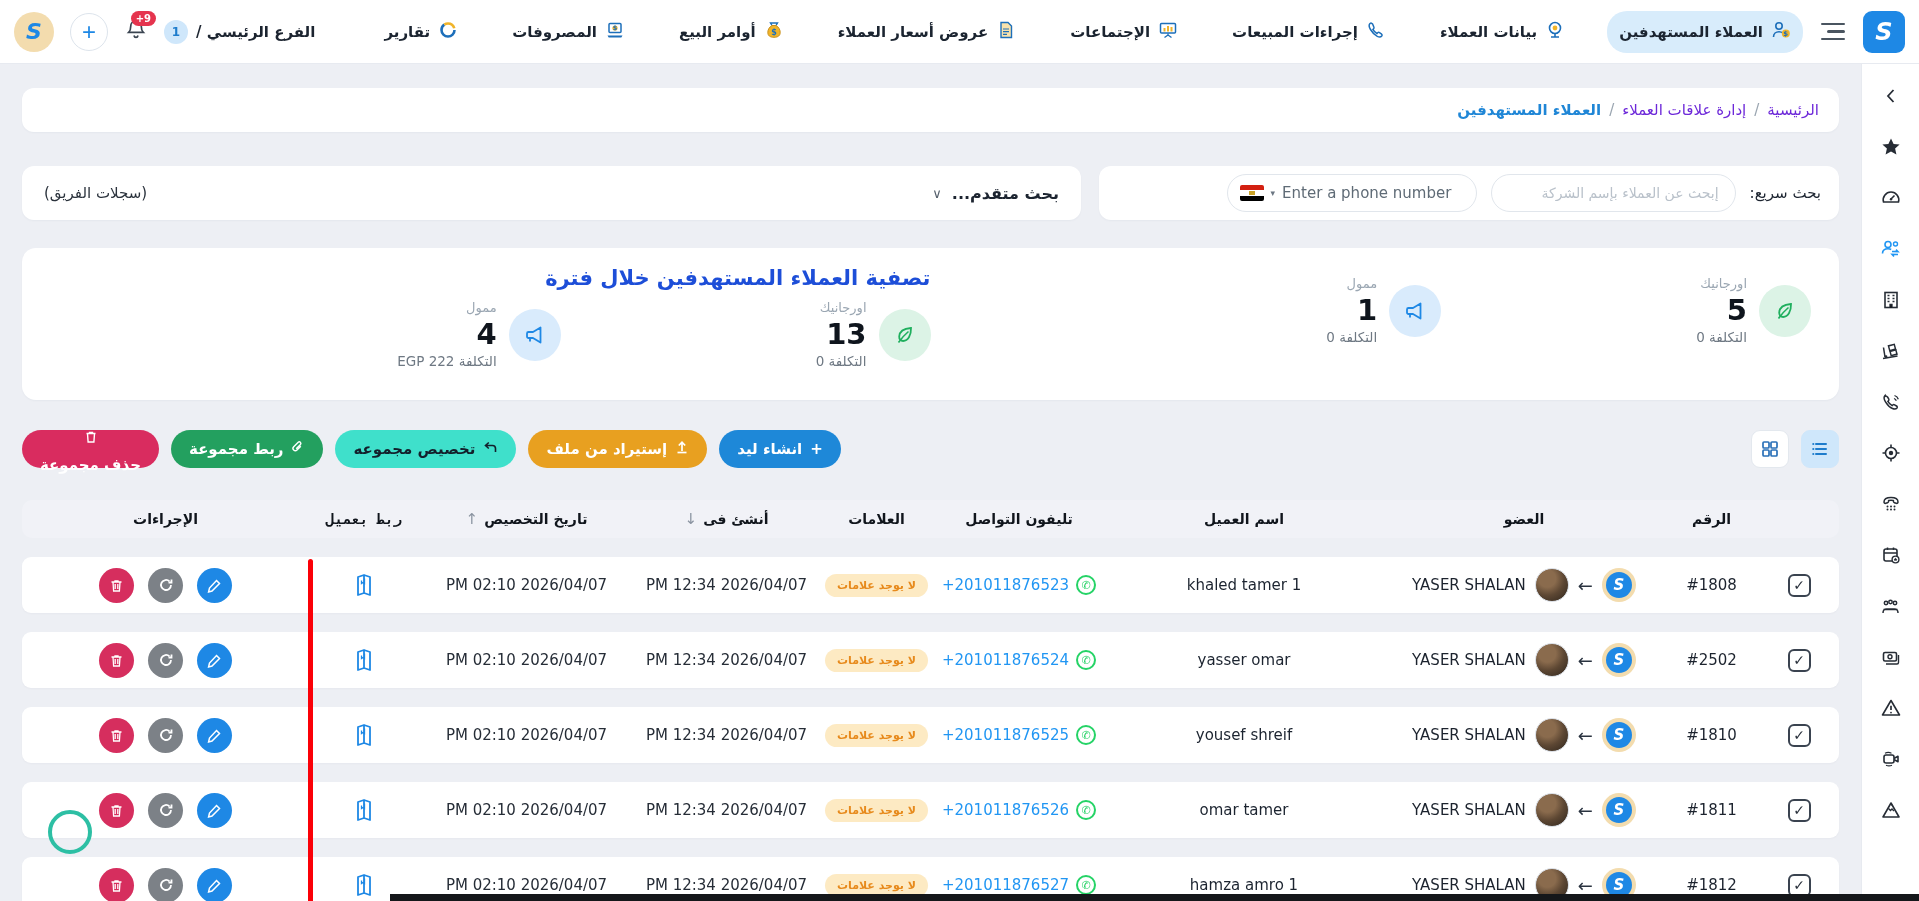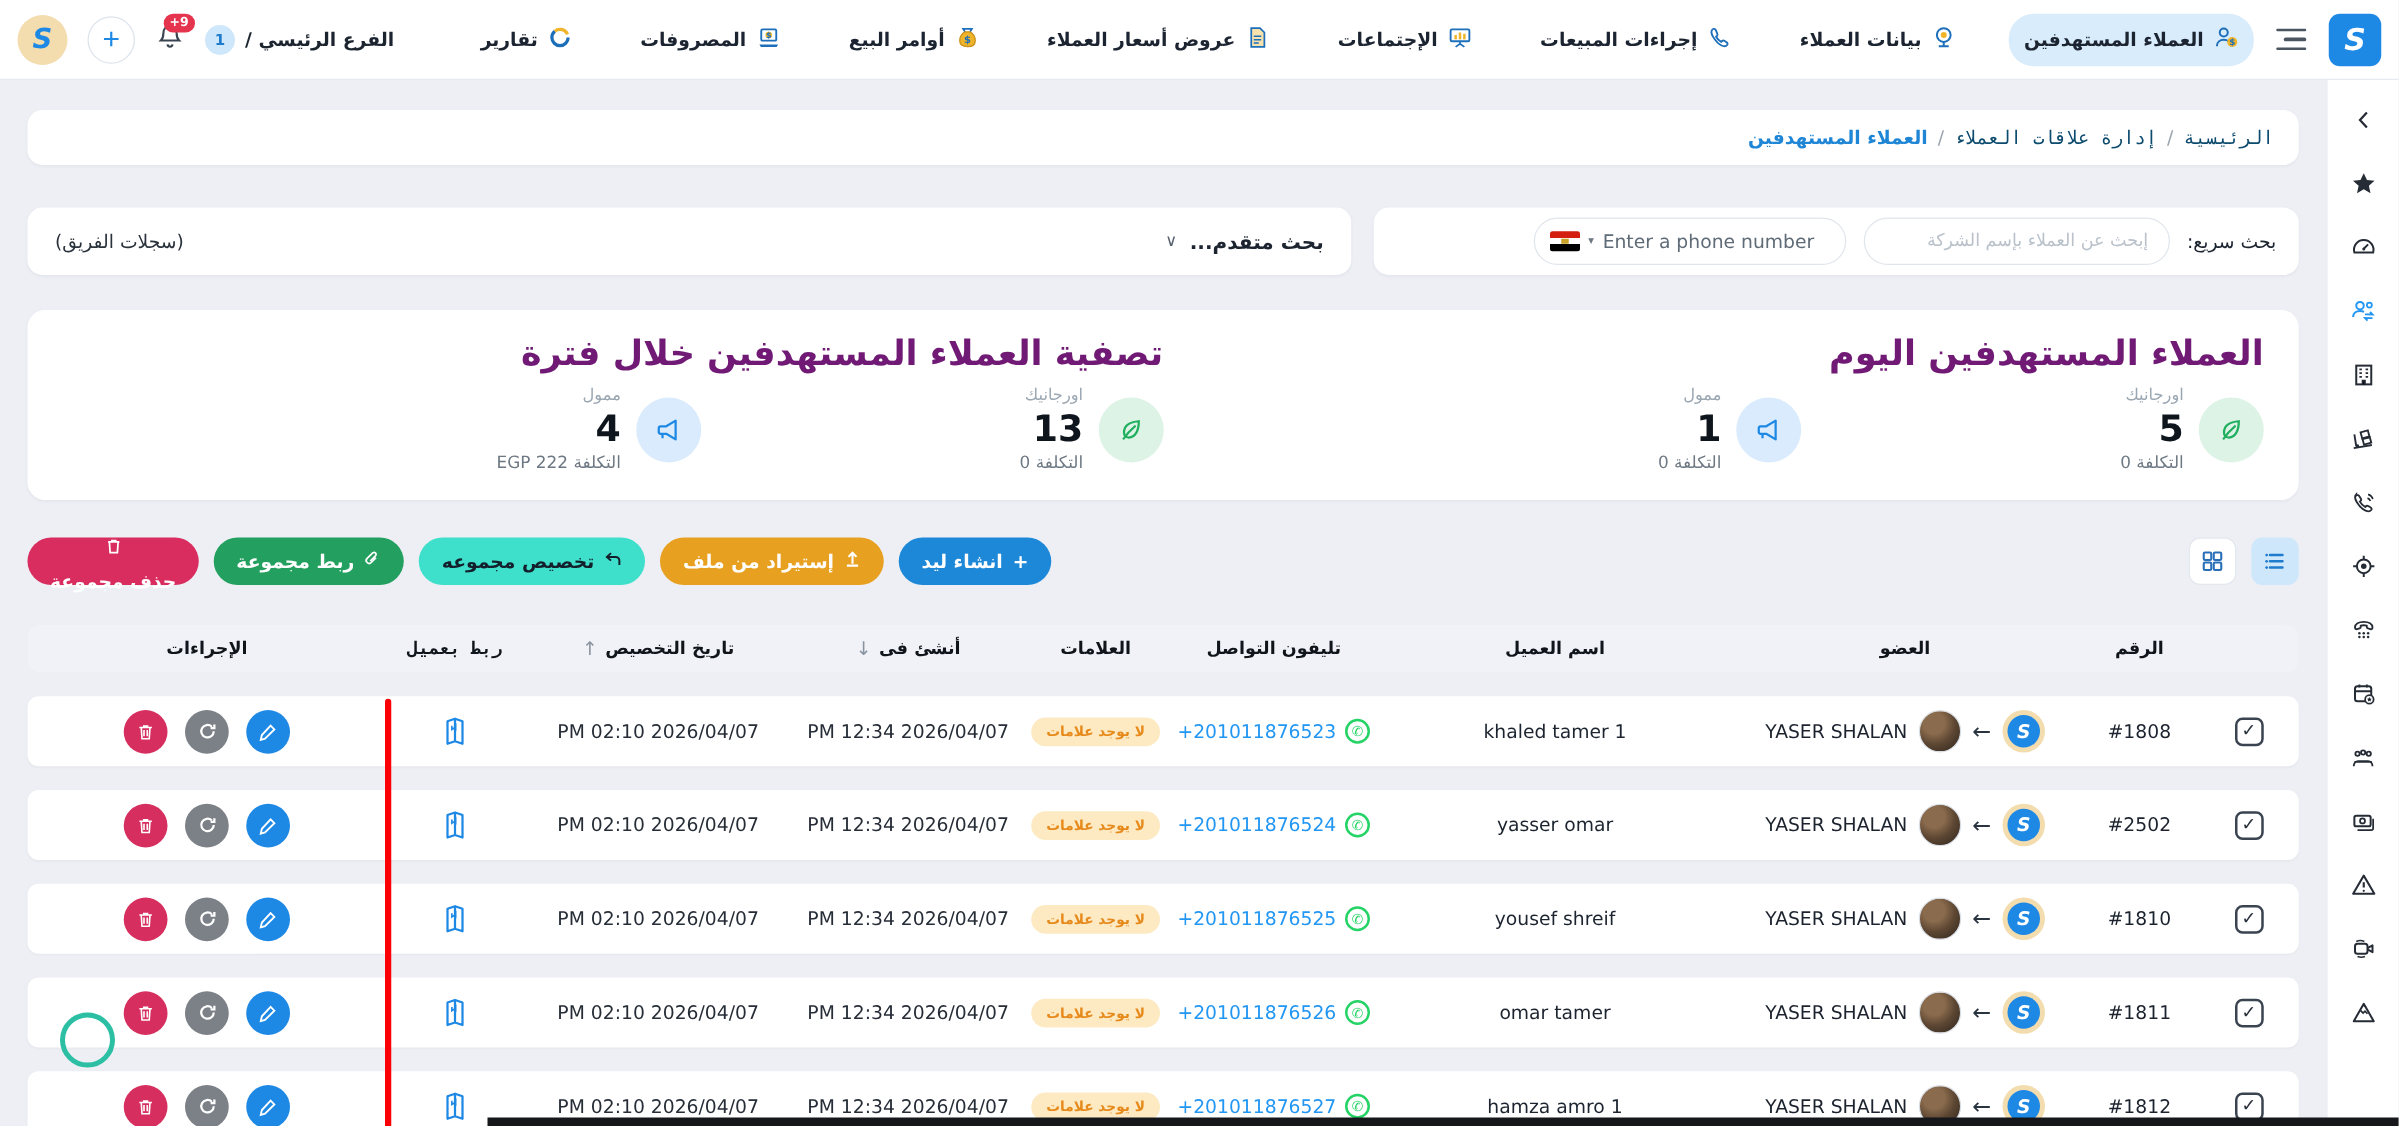--- a/index.html
+++ b/index.html
@@ -59,21 +59,21 @@
   }
   .side-icon { width:24px; height:24px; color:#262c35; cursor:pointer; display:flex; align-items:center; justify-content:center; font-size:21px; }
   .side-icon.active { color:#2196f3; }
 
   .content { flex:1; position:relative; padding:24px 22px 0; overflow:hidden; }
 
   .breadcrumb-card {
     background:#fff; border-radius:12px; height:44px; display:flex; align-items:center;
     padding:0 20px; gap:8px; font-size:15px; box-shadow:0 1px 2px rgba(20,40,70,.04);
   }
-  .crumb { color:#0c4a6e;font-family:Liberation Mono, monospace; }
+  .crumb { color:#6d28d9; }
   .crumb-sep { color:#9aa5b0; }
   .crumb-current { color:#1f86d6; font-weight:bold; }
 
   
   .search-row { display:flex; gap:18px; margin-top:34px; align-items:stretch; }
   .search-card {
     background:#fff; border-radius:12px; padding:8px 18px; display:flex; align-items:center; gap:14px;
     flex:0 0 740px; box-shadow:0 1px 2px rgba(20,40,70,.04);
   }
   .search-label { font-weight:normal; font-size:15px; white-space:nowrap; }
@@ -99,21 +99,21 @@
   .advanced-label { font-weight:bold; font-size:16px; }
   .chevron-down { color:#55606c; font-size:13px; }
   .team-records { margin-right:auto; color:#2a323c; font-size:15px; }
 
   
   .stats-card {
     background:#fff; border-radius:14px; margin-top:28px; height:152px;
     display:flex; padding:18px 28px; box-shadow:0 1px 2px rgba(20,40,70,.04);
   }
   .stats-half { flex:1; display:flex; flex-direction:column; }
-  .stats-title { font-size:28px; font-weight:bold; color:#701a75; }
+  .stats-title { font-size:21px; font-weight:bold; color:#1d4ed8; }
   .stats-blocks { display:flex; gap:255px; margin-top:10px; }
   .stat-block { display:flex; align-items:center; gap:12px; }
   .stat-icon {
     width:52px; height:52px; border-radius:50%; display:flex; align-items:center; justify-content:center; flex:0 0 52px;
   }
   .stat-icon.green { background:#dcf3e6; }
   .stat-icon.blue  { background:#d9ebfc; }
   .stat-texts { display:flex; flex-direction:column; align-items:flex-start; line-height:1.25; }
   .stat-label { color:#9aa6b2; font-size:13px; }
   .stat-value { color:#0f151d; font-size:29px; font-weight:bold; }
@@ -457,21 +457,20 @@
         </div>
         <div class="advanced-card">
           <span class="advanced-label">بحث متقدم...</span>
           <span class="chevron-down">∨</span>
           <span class="team-records">(سجلات الفريق)</span>
         </div>
       </div>
 
       <div class="stats-card">
         <div class="stats-half">
-          <div class="stats-title">العملاء المستهدفين اليوم</div>
           <div class="stats-blocks">
             <div class="stat-block">
               <div class="stat-icon green">
                 <svg width="26" height="26" viewBox="0 0 26 26">
                     <path d="M19 6c-7 .5-11.5 3.5-11.8 8.6-.1 2.4 1.4 4.4 3.9 4.4C16 19 19.2 13.5 19 6z" fill="none" stroke="#1faf5e" stroke-width="1.8"></path>
                     <path d="M6.5 20.5C9.5 16 13 12.5 16.5 9.5" fill="none" stroke="#1faf5e" stroke-width="1.6"></path>
                   </svg>
               </div>
               <div class="stat-texts">
                 <span class="stat-label">اورجانيك</span>

